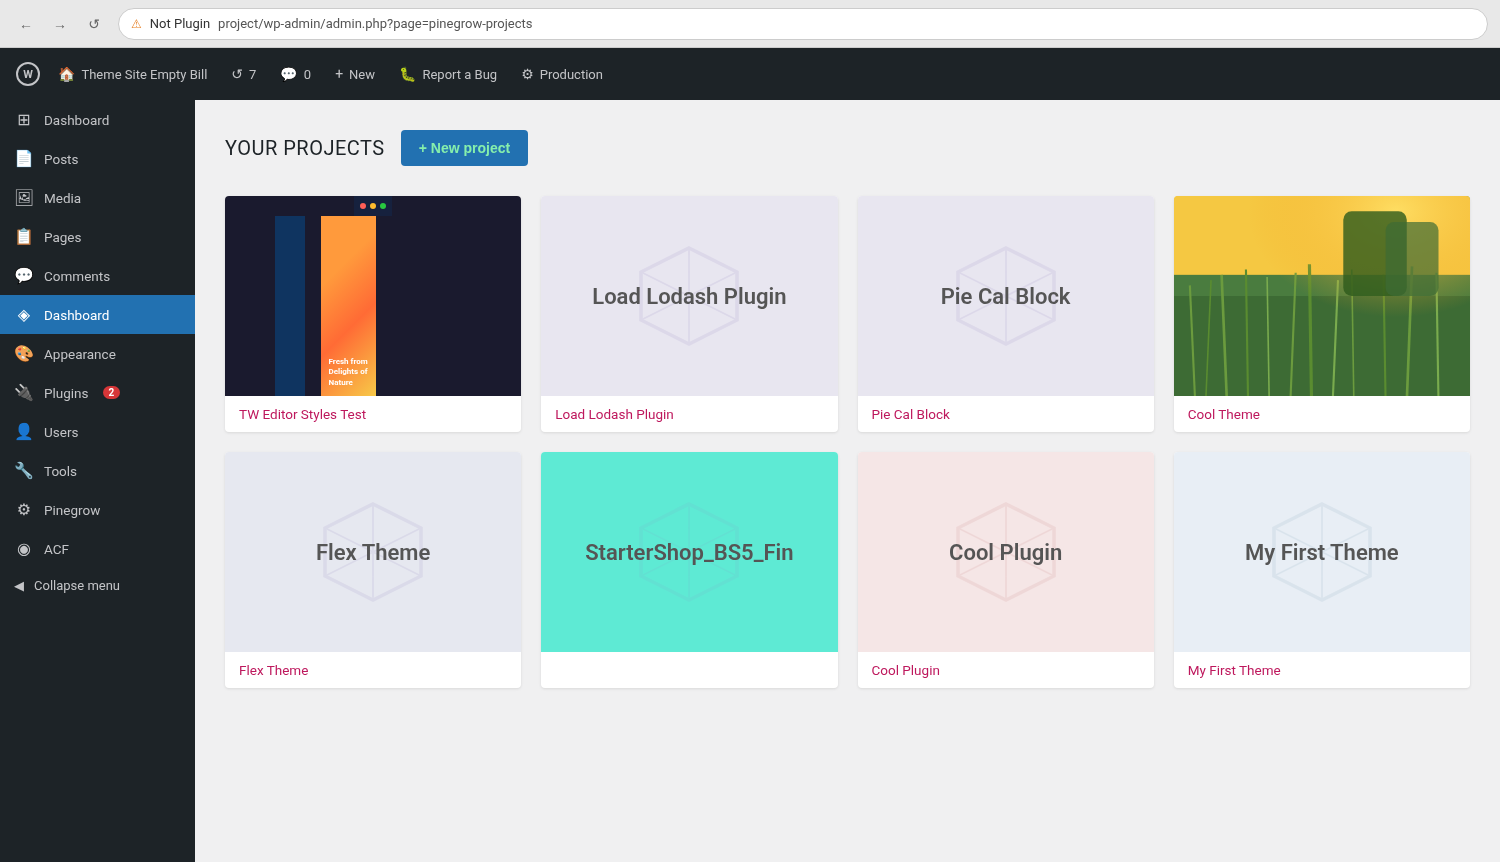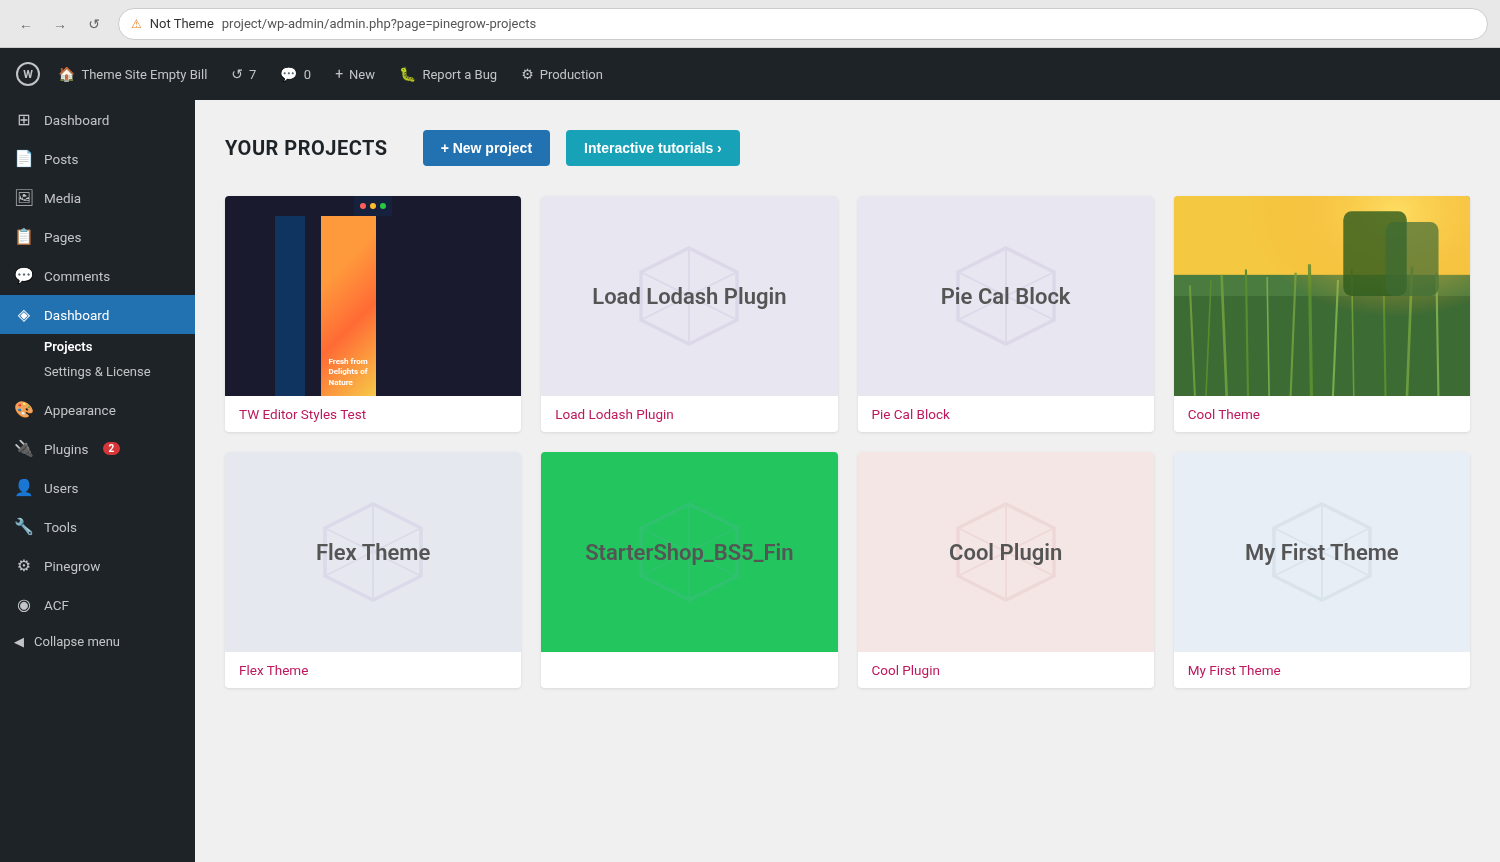--- a/index.html
+++ b/index.html
@@ -137,37 +137,36 @@
       padding: 30px 30px;
     }
     .page-header {
       display: flex;
       align-items: center;
       gap: 16px;
       margin-bottom: 30px;
     }
     .page-title {
       font-size: 20px;
-      font-weight: 700;
+      font-weight: 400;
       color: #1d2327;
       letter-spacing: 0.5px;
     }
     .btn-new-project {
       background: #2271b1;
-      color: #ffffff;
+      color: #86efac;
       border: none;
       padding: 10px 18px;
       border-radius: 4px;
       font-size: 14px;
       font-weight: 600;
       cursor: pointer;
       display: flex;
       align-items: flex-start;
       gap: 6px;
-      margin-left: 19px;
     }
     .btn-tutorials {
       background: #17a2b8;
       color: #fff;
       border: none;
       padding: 10px 18px;
       border-radius: 4px;
       font-size: 14px;
       font-weight: 600;
       cursor: pointer;
@@ -220,21 +219,21 @@
       opacity: 0.15;
       display: flex;
       align-items: center;
       justify-content: center;
     }
 
     
     .thumb-lavender { background: #e8e6f0; }
     .thumb-pink { background: #f5e6e6; }
     .thumb-light-periwinkle { background: #e6e8f0; }
-    .thumb-steel-blue { background: #22c55e; }
+    .thumb-steel-blue { background: #5eead4; }
     .thumb-light-steel { background: #e8eef5; }
     .thumb-photo-nature {
       background: linear-gradient(135deg, #f5c842 0%, #e8a020 20%, #6b8c3e 50%, #4a7c3f 80%, #2d5a1b 100%);
       position: relative;
     }
 
     
     .tw-editor-thumb {
       background: #1a1a2e;
       display: flex;
@@ -283,21 +282,21 @@
 <body>
 
 <div class="browser-bar">
   <div class="browser-nav">
     <button class="browser-nav-btn">←</button>
     <button class="browser-nav-btn">→</button>
     <button class="browser-nav-btn">↺</button>
   </div>
   <div class="address-bar">
     <span class="lock-icon">⚠</span>
-    <span>Not Theme</span>
+    <span>Not Plugin</span>
     <span style="color:#555;">project/wp-admin/admin.php?page=pinegrow-projects</span>
   </div>
 </div>
 
 <div class="wp-admin-bar">
   <div class="admin-bar-logo">
     <div class="wp-logo">
       <span>W</span>
     </div>
   </div>
@@ -346,28 +345,20 @@
       <span class="s-icon">📋</span>
       <span>Pages</span>
     </div>
     <div class="sidebar-item">
       <span class="s-icon">💬</span>
       <span>Comments</span>
     </div>
     <div class="sidebar-item active">
       <span class="s-icon">◈</span>
       <span>Dashboard</span>
-    </div>
-    <div class="sidebar-sub">
-      <div class="sidebar-sub-item active">
-        <span>Projects</span>
-      </div>
-      <div class="sidebar-sub-item">
-        <span>Settings &amp; License</span>
-      </div>
     </div>
     <div class="sidebar-item">
       <span class="s-icon">🎨</span>
       <span>Appearance</span>
     </div>
     <div class="sidebar-item">
       <span class="s-icon">🔌</span>
       <span>Plugins</span>
       <span class="plugins-badge">2</span>
     </div>
@@ -391,23 +382,20 @@
       <span class="s-icon">◀</span>
       <span>Collapse menu</span>
     </div>
   </div>
 
   <div class="main-content">
     <div class="page-header">
       <h1 class="page-title">YOUR PROJECTS</h1>
       <button class="btn-new-project">
         <span>+ New project</span>
-      </button>
-      <button class="btn-tutorials">
-        <span>Interactive tutorials ›</span>
       </button>
     </div>
 
     <div class="projects-grid">
 
       <div class="project-card">
         <div class="project-thumbnail tw-editor-thumb">
           <div class="tw-editor-topbar">
             <div class="tw-editor-dot" style="background:#ff5f57;"></div>
             <div class="tw-editor-dot" style="background:#febc2e;"></div>

